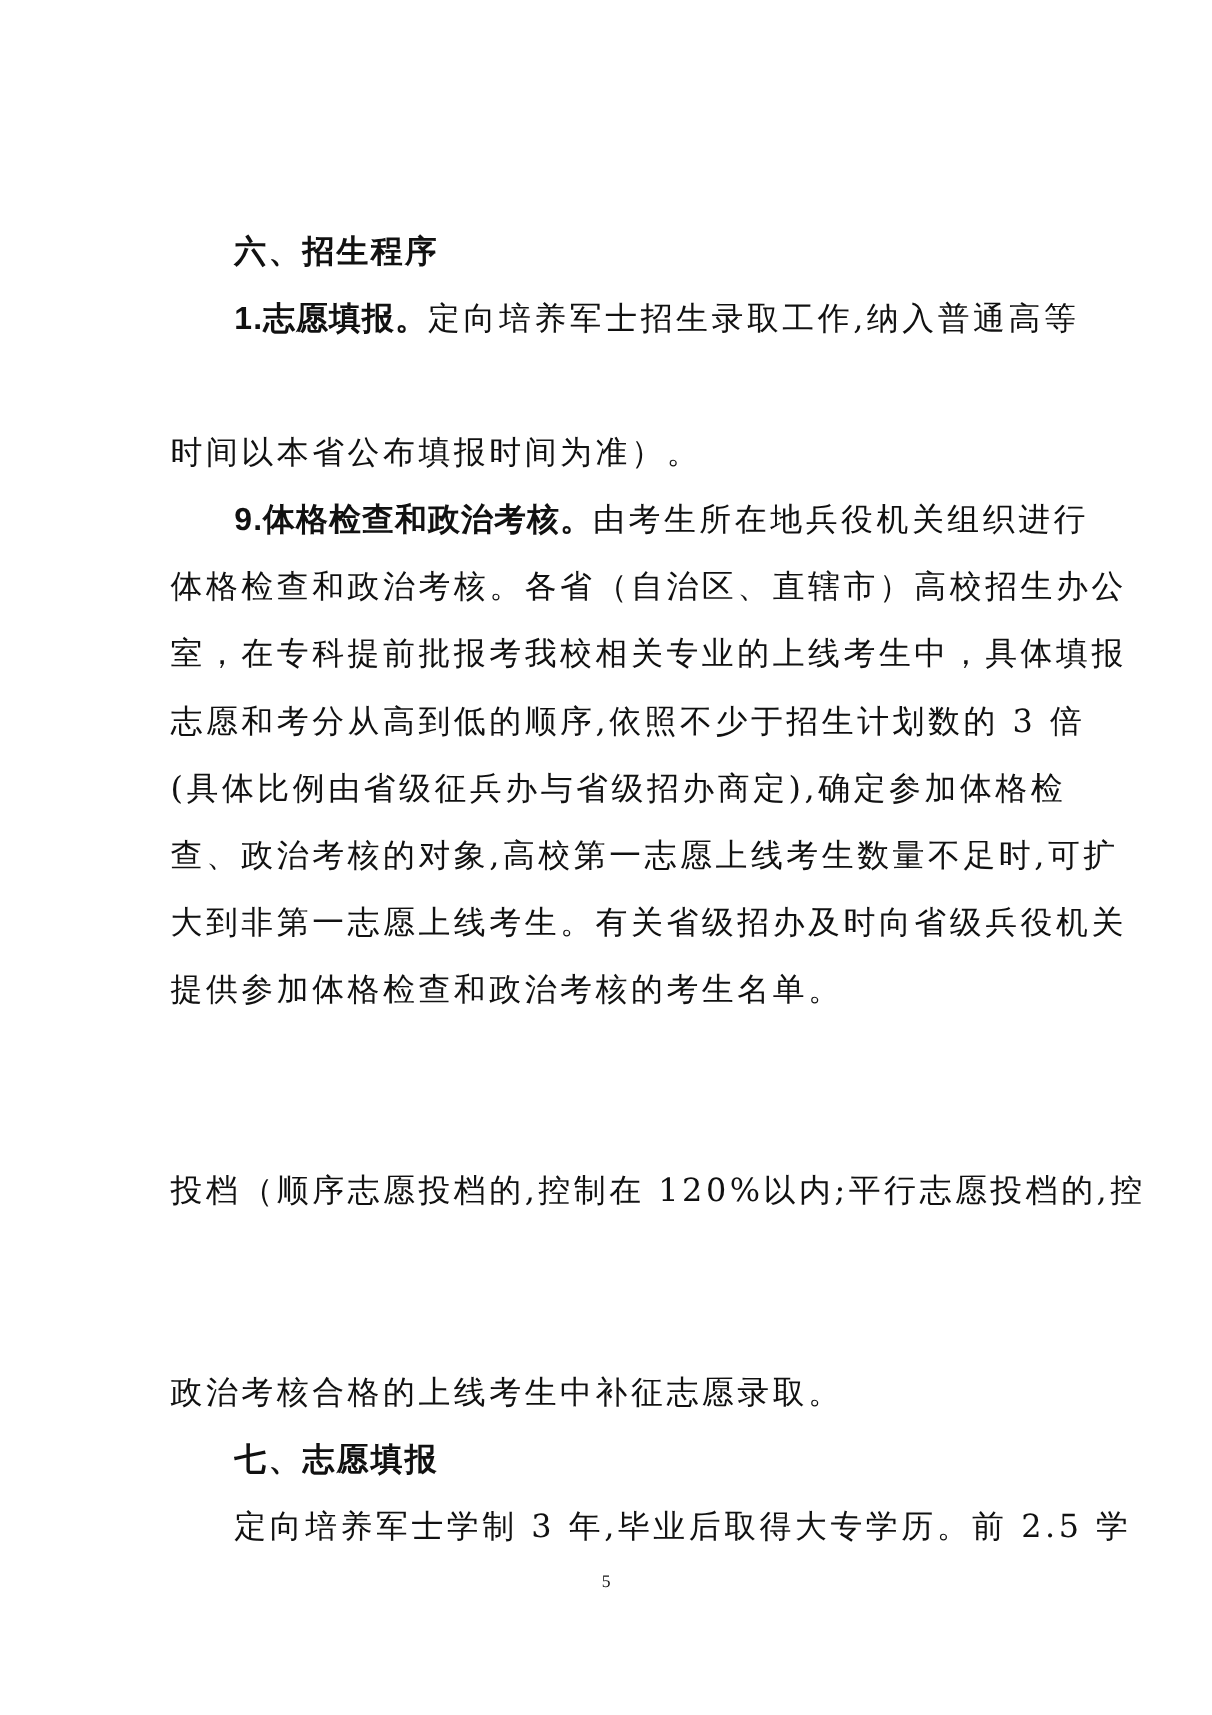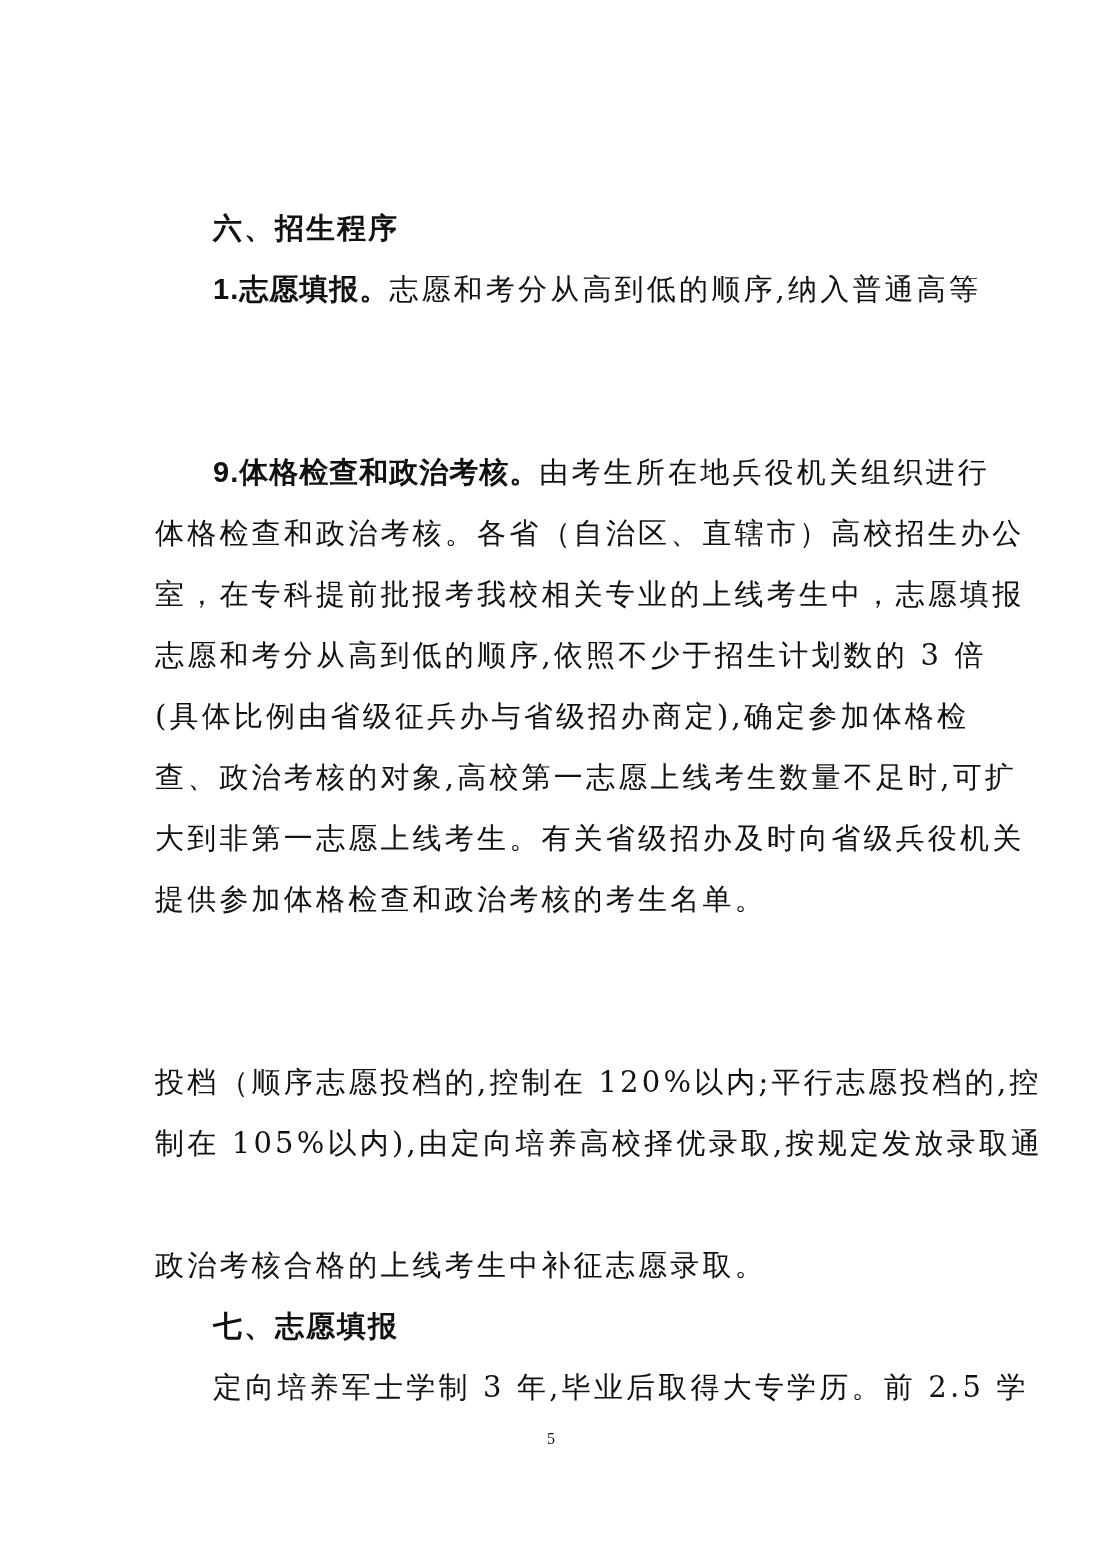--- a/index.html
+++ b/index.html
@@ -15,33 +15,33 @@
   .pagenum { position:absolute; left:0; width:1102px; top:1430px; text-align:center;
              font-size:16px; font-family:"Liberation Serif",serif; }
 </style>
 </head>
 <body>
 
 <div class="page">
 
   <div class="line indent heading last" style="top:208px">六、招生程序</div>
 
-  <div class="line indent" style="top:269px"><span class="b">1.志愿填报。</span><span>志愿和考分从高到低的顺序,纳入普通高等</span></div>
+  <div class="line indent" style="top:269px"><span class="b">1.志愿填报。</span><span>定向培养军士招生录取工作,纳入普通高等</span></div>
+  <div class="line last" style="top:391px">时间以本省公布填报时间为准）。</div>
 
   <div class="line indent" style="top:452px"><span class="b">9.体格检查和政治考核。</span><span>由考生所在地兵役机关组织进行</span></div>
   <div class="line" style="top:513px">体格检查和政治考核。各省（自治区、直辖市）高校招生办公</div>
-  <div class="line" style="top:574px">室，在专科提前批报考我校相关专业的上线考生中，志愿填报</div>
+  <div class="line" style="top:574px">室，在专科提前批报考我校相关专业的上线考生中，具体填报</div>
   <div class="line" style="top:635px">志愿和考分从高到低的顺序,依照不少于招生计划数的 3 倍</div>
   <div class="line" style="top:696px">(具体比例由省级征兵办与省级招办商定),确定参加体格检</div>
   <div class="line" style="top:757px">查、政治考核的对象,高校第一志愿上线考生数量不足时,可扩</div>
   <div class="line" style="top:818px">大到非第一志愿上线考生。有关省级招办及时向省级兵役机关</div>
   <div class="line last" style="top:879px">提供参加体格检查和政治考核的考生名单。</div>
 
   <div class="line" style="top:1062px">投档（顺序志愿投档的,控制在 120%以内;平行志愿投档的,控</div>
-  <div class="line" style="top:1123px">制在 105%以内),由定向培养高校择优录取,按规定发放录取通</div>
   <div class="line last" style="top:1245px">政治考核合格的上线考生中补征志愿录取。</div>
 
   <div class="line indent heading last" style="top:1306px">七、志愿填报</div>
 
   <div class="line indent" style="top:1367px">定向培养军士学制 3 年,毕业后取得大专学历。前 2.5 学</div>
 
   <div class="pagenum">5</div>
 </div>
 
 </body></html>

